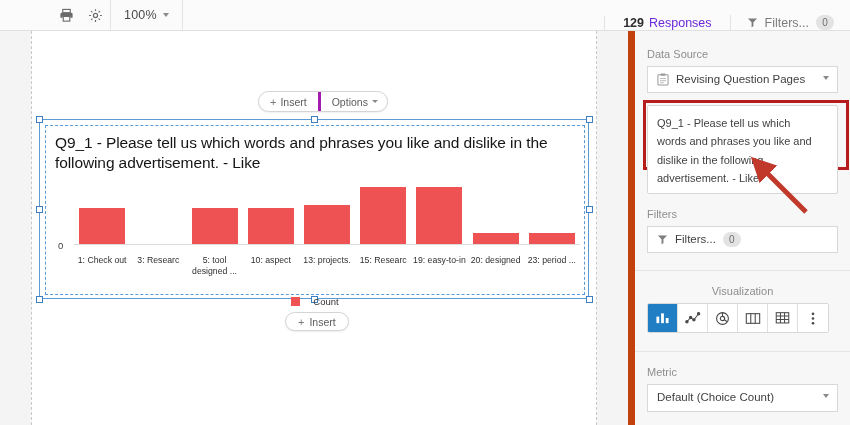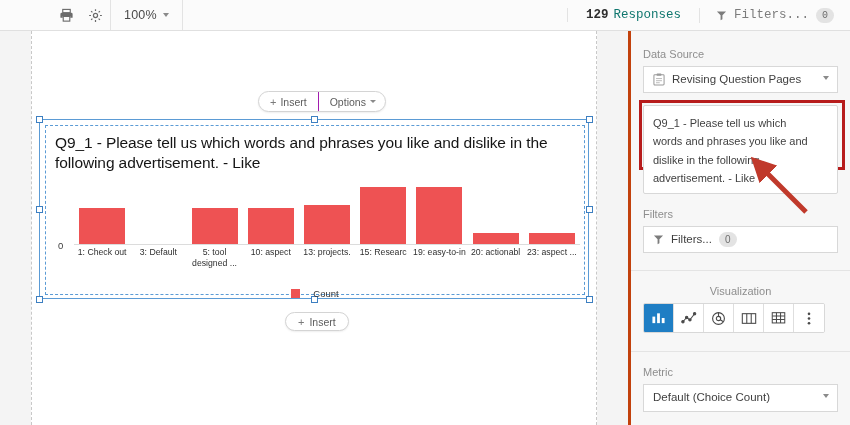--- a/index.html
+++ b/index.html
@@ -25,27 +25,27 @@
   .tb-iconbtn:first-child { margin-left: 52px; }
   .tb-sep { width: 1px; background: #e3e3e3; height: 30px; margin: 0 0px; }
   .zoombox {
     display: flex; align-items: center; gap: 6px;
     padding: 0 13px; height: 30px; cursor: pointer;
   }
   .zoombox .zlabel { font-size: 12.5px; color: #4a4a4a; letter-spacing: .2px; }
   .caret { width: 0; height: 0; border-left: 3.5px solid transparent;
            border-right: 3.5px solid transparent; border-top: 4px solid #8a8a8a; }
   .tb-spacer { flex: 1; }
-  .tb-right { display: flex; align-items: center; font-family: Liberation Mono, monospace; }
+  .tb-right { display: flex; align-items: flex-end; }
   .resp-box {
     display: flex; align-items: center; gap: 5px; padding: 0 18px;
     border-left: 1px solid #e3e3e3; cursor: pointer;
   }
   .resp-num { font-size: 12.5px; color: #2e2e2e; font-weight: bold; }
-  .resp-txt { font-size: 12.5px; color: #0f766e; }
+  .resp-txt { font-size: 12.5px; color: #6d28d9; }
   .filt-box {
     display: flex; align-items: center; gap: 7px; padding: 0 16px;
     border-left: 1px solid #e3e3e3; cursor: pointer;
   }
   .filt-box .ftxt { font-size: 12.5px; color: #7c7c7c; }
   .badge {
     min-width: 18px; height: 15px; border-radius: 8px; background: #e3e3e3;
     color: #6e6e6e; font-size: 10px; display: flex; align-items: center;
     justify-content: center; padding: 0 5px;
   }
@@ -66,21 +66,21 @@
 
   
   .insert-bar {
     position: absolute; left: 258px; top: 60px;
     height: 21px; display: flex; align-items: stretch;
     background: #fff; border: 1px solid #d4d4d4; border-radius: 11px;
     box-shadow: 0 1px 2px rgba(0,0,0,.07);
   }
   .ins-seg { display: flex; align-items: center; gap: 4px; padding: 0 11px;
              font-size: 10.5px; color: #5c5c5c; cursor: pointer; }
-  .ins-seg.opt { border-left: 1px solid #a21caf; padding-right: 9px; }
+  .ins-seg.opt { border-left: 3px solid #a21caf; padding-right: 9px; }
   .plus { font-size: 11px; color: #7a7a7a; }
   .caret-sm { width:0;height:0;border-left:3px solid transparent;
               border-right:3px solid transparent;border-top:3.5px solid #8a8a8a; }
 
   .insert-bar2 {
     position: absolute; left: 285px; top: 281px;
     height: 19px; display: flex; align-items: center; gap: 5px;
     padding: 0 12px; background: #fff; border: 1px solid #d4d4d4;
     border-radius: 10px; font-size: 10.5px; color: #5c5c5c;
     box-shadow: 0 1px 2px rgba(0,0,0,.07); cursor: pointer;
@@ -112,33 +112,33 @@
   
   .plot { position: relative; width: 520px; height: 66px; margin-left: 5px; }
   .yzero { position: absolute; left: -2px; bottom: -6px; font-size: 9.5px; color: #3a3a3a; }
   .axis { position: absolute; left: 14px; right: 0; bottom: 0; height: 1px; background: #dcdcdc; }
   .bars { position: absolute; left: 14px; right: 0; bottom: 1px; height: 64px;
           display: flex; align-items: flex-end; }
   .bcell { flex: 1; display: flex; justify-content: center; align-items: flex-end; height: 100%; }
   .bar { width: 82%; background: #ee5253; }
 
   .xlabels { position: relative; margin-left: 19px; width: 506px; display: flex;
-             margin-top: 2px; }
+             margin-top: 10px; }
   .xcell { flex: 1; text-align: center; font-size: 8.7px; color: #2f2f2f;
            line-height: 1.22; padding: 0 1px; }
 
   .legend { display: flex; align-items: center; justify-content: center;
             gap: 13px; margin-top: 19px; }
   .lsw { width: 9px; height: 9px; background: #ee5253; }
   .ltxt { font-size: 9.5px; color: #333; }
 
   
   .panel {
     position: absolute; left: 628px; top: 31px; width: 222px; height: 394px;
-    background: #f7f7f7; border-left: 3px solid #c2410c;
+    background: #f7f7f7; border-left: 7px solid #c2410c;
   }
   .psection { padding: 0 12px; }
   .plabel { font-size: 11px; color: #8e8e8e; margin-bottom: 6px; }
   .pselect {
     background: #fff; border: 1px solid #d8d8d8; border-radius: 0;
     min-height: 26px; display: flex; align-items: center; gap: 7px;
     padding: 5px 9px; cursor: pointer; position: relative;
   }
   .pselect .stxt { font-size: 11.5px; color: #3f3f3f; flex: 1; line-height: 1.33; }
   .pselect .sc { position: absolute; right: 8px; top: 9px; }
@@ -266,28 +266,28 @@
                 <div class="bar" style="height: 17.8571%; background: rgb(238, 82, 83);"></div>
               </div>
               <div class="bcell">
                 <div class="bar" style="height: 17.8571%; background: rgb(238, 82, 83);"></div>
               </div>
             </div>
         </div>
 
         <div class="xlabels" id="xlabels">
             <div class="xcell">1: Check out</div>
-            <div class="xcell">3: Default</div>
+            <div class="xcell">3: Researc</div>
             <div class="xcell">5: tool designed ...</div>
             <div class="xcell">10: aspect</div>
             <div class="xcell">13: projects.</div>
             <div class="xcell">15: Researc</div>
             <div class="xcell">19: easy-to-in</div>
-            <div class="xcell">20: actionabl</div>
-            <div class="xcell">23: aspect ...</div>
+            <div class="xcell">20: designed</div>
+            <div class="xcell">23: period ...</div>
           </div>
 
         <div class="legend">
           <span class="lsw" style="background: rgb(238, 82, 83);"></span>
           <span class="ltxt">Count</span>
         </div>
       </div>
     </div>
 
     <div class="insert-bar2">

